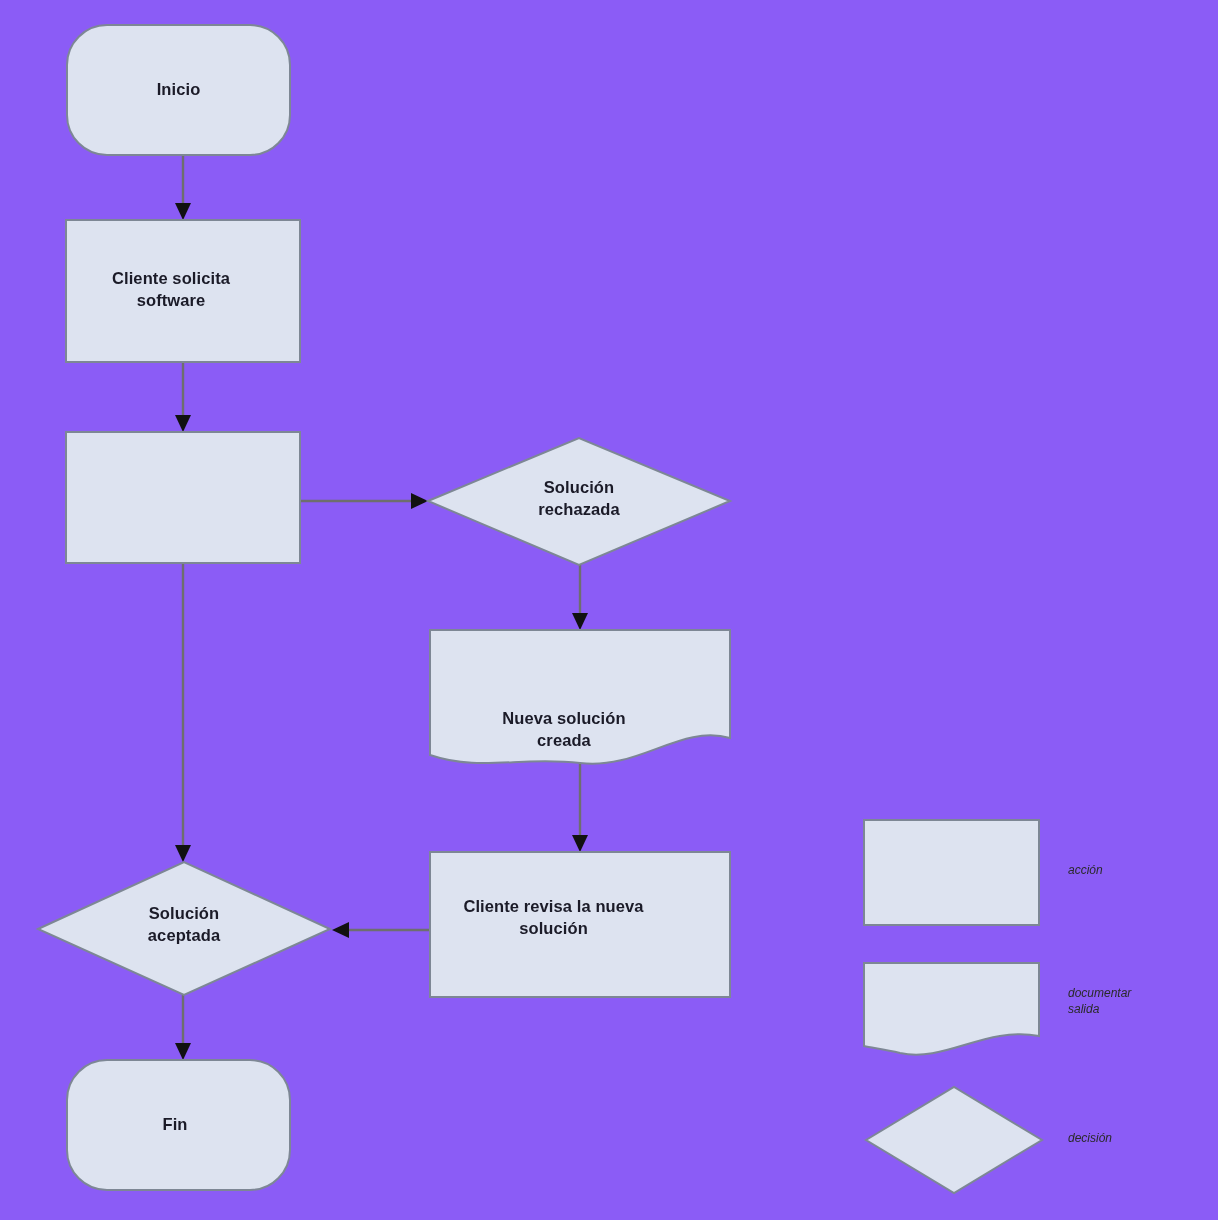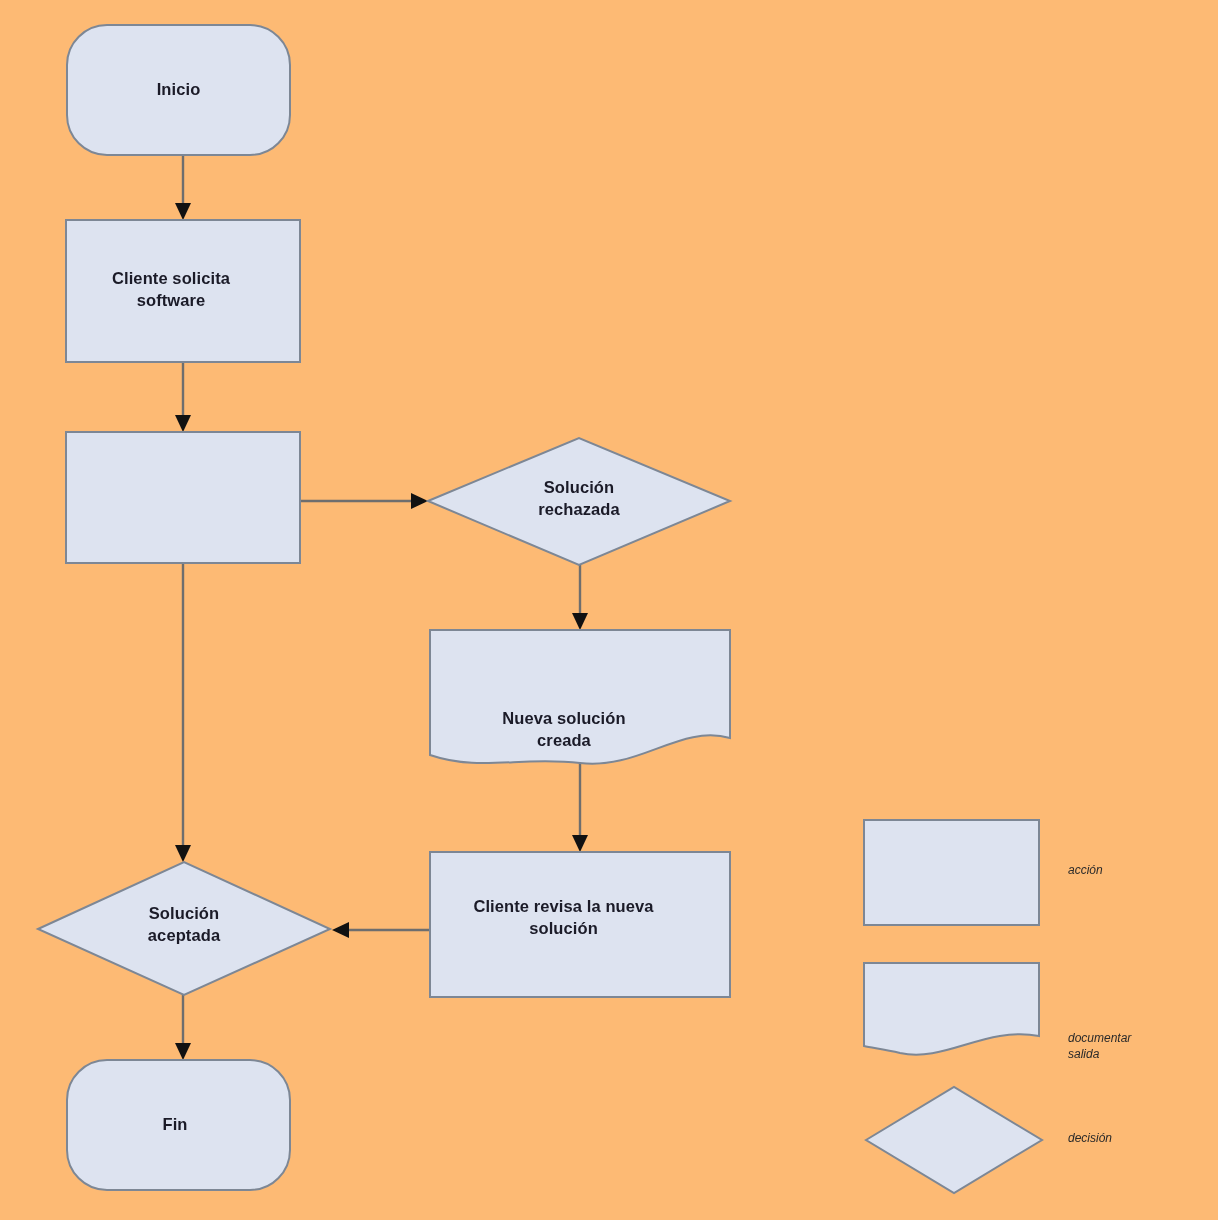--- a/index.html
+++ b/index.html
@@ -8,21 +8,21 @@
     padding: 0;
     background: #ffffff;
   }
   body {
     font-family: "Liberation Sans", sans-serif;
   }
   #canvas {
     position: relative;
     width: 1218px;
     height: 1220px;
-    background: #fdba74;
+    background: #8b5cf6;
     overflow: hidden;
   }
   #flow-svg {
     position: absolute;
     left: 0;
     top: 0;
     width: 1218px;
     height: 1220px;
   }
   .shape-fill {
@@ -136,28 +136,28 @@
   <div class="node-label" style="left:66px; top:268px; width:210px;">Cliente solicita
 software</div>
 
 
   <div class="node-label" style="left:479px; top:477px; width:200px;">Solución
 rechazada</div>
 
   <div class="node-label" style="left:430px; top:708px; width:268px;">Nueva solución
 creada</div>
 
-  <div class="node-label" style="left:430px; top:896px; width:267px;">Cliente revisa la nueva
+  <div class="node-label" style="left:420px; top:896px; width:267px;">Cliente revisa la nueva
 solución</div>
 
   <div class="node-label" style="left:84px; top:903px; width:200px;">Solución
 aceptada</div>
 
   <div class="node-label" style="left:67px; top:1114px; width:216px;">Fin</div>
 
   <div class="legend-label" style="left:1068px; top:862px;">acción</div>
 
-  <div class="legend-label" style="left:1068px; top:985px;margin-top:45px;">documentar
+  <div class="legend-label" style="left:1068px; top:985px;">documentar
 salida</div>
 
   <div class="legend-label" style="left:1068px; top:1130px;">decisión</div>
 
 </div>
 
 </body></html>

